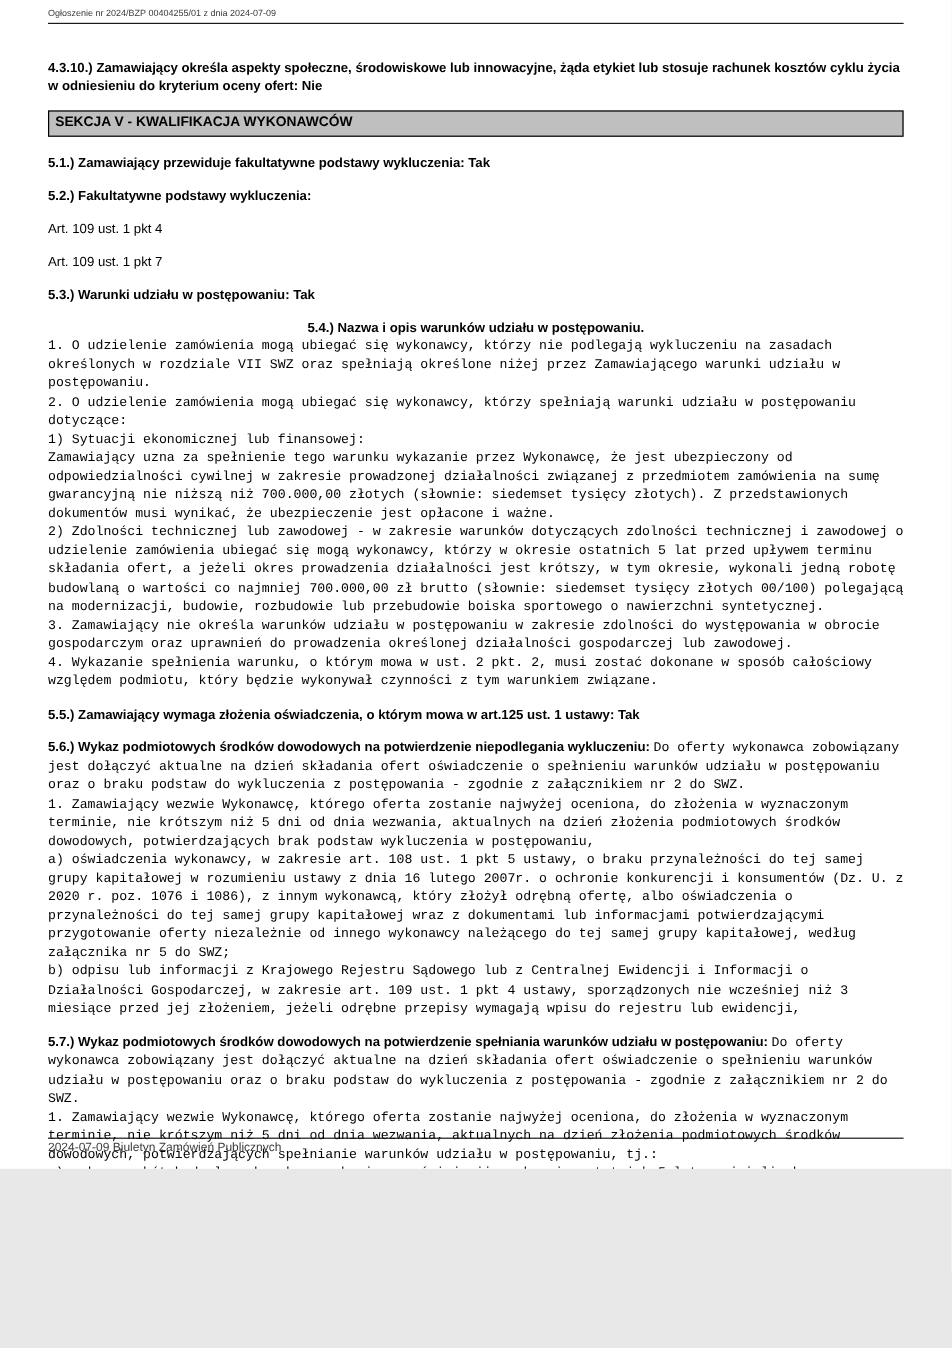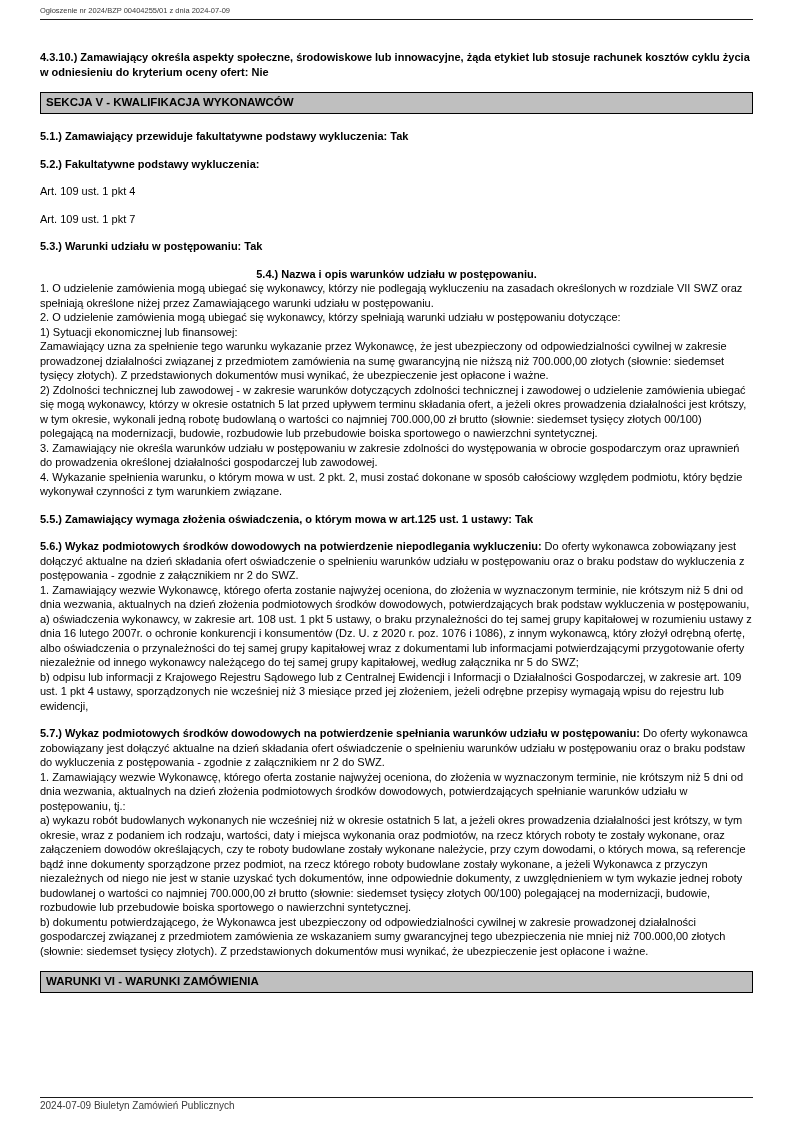--- a/index.html
+++ b/index.html
@@ -4,21 +4,21 @@
 <style>
   html, body { margin: 0; padding: 0; }
   body {
     width: 793px; height: 1123px;
     background: #e8e8e8;
     font-family: "Liberation Sans", "DejaVu Sans", sans-serif;
     color: #000;
   }
   .page {
     position: relative;
-    width: 793px; height: 1123px;
+    width: 793px; height: 974px;
     background: #ffffff;
     overflow: hidden;
   }
   
   .page-header {
     position: absolute;
     top: 6px; left: 40px; right: 40px;
   }
   .page-header .ref {
     display: block;
@@ -38,21 +38,21 @@
     top: 50px; left: 40px;
     width: 713px;
     font-size: 11px;
     line-height: 14.5px;
     text-align: left;
   }
   .para { margin: 0 0 13px 0; }
   .para strong { font-weight: bold; text-align: center; }
   .val { margin-left: 3px; font-weight: bold; }
   .block-label { display: block; }
-  .pre { white-space: pre-line; }
+  .pre { white-space: pre-line; font-family: Liberation Mono, monospace; }
   .inline-body { margin-left: 3px; }
   .section-bar {
     background: #bfbfbf;
     border: 1px solid #000;
     font-weight: bold;
     font-size: 11.5px;
     line-height: 13px;
     padding: 3px 5px 4px 5px;
     margin: 0 0 15px 0;
   }

